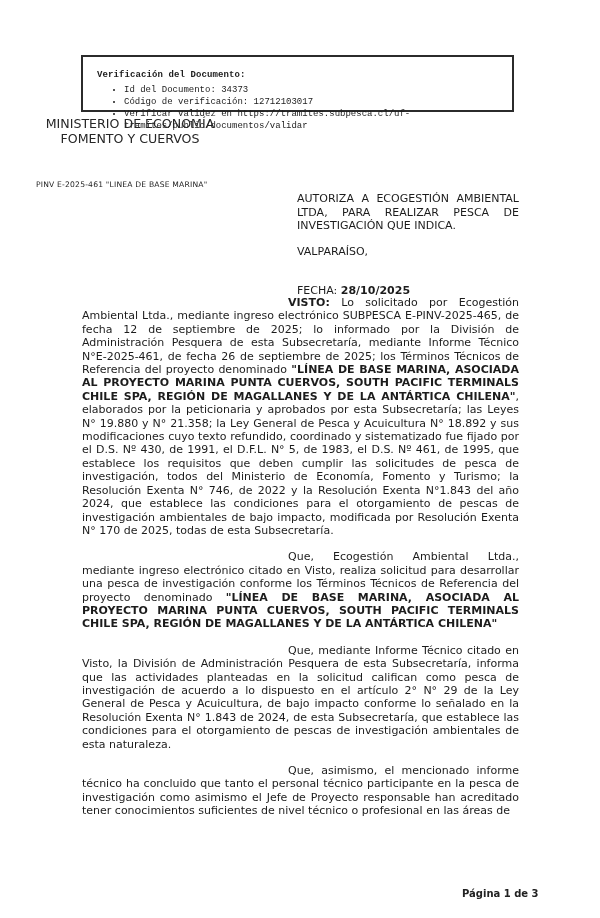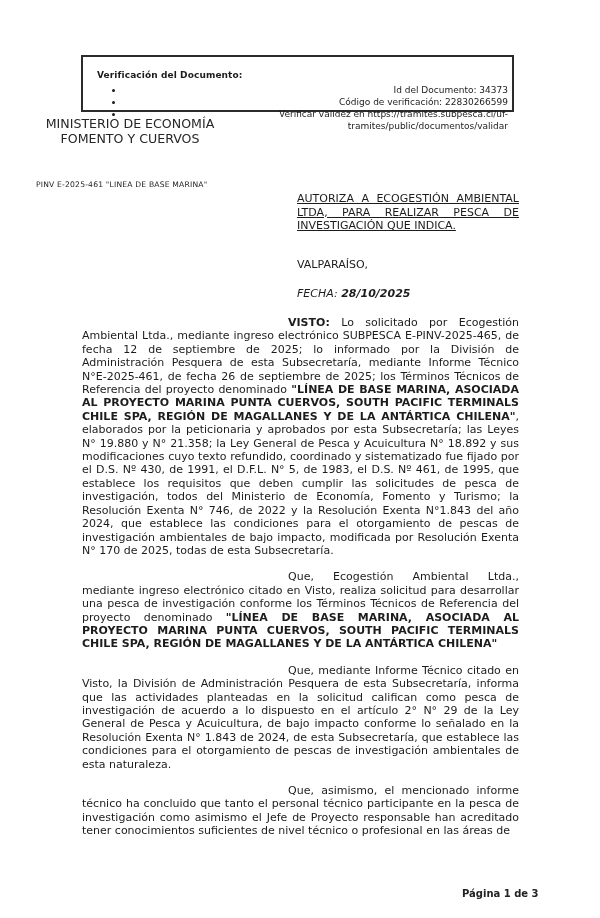--- a/index.html
+++ b/index.html
@@ -11,25 +11,25 @@
     color: #1c1c1c;
     overflow: hidden;
   }
   .page { position: absolute; inset: 0; background: #ffffff; }
 
   
   .verify-box {
     position: absolute; left: 81px; top: 55px;
     width: 433px; height: 57px;
     border: 2px solid #2b2b2b;
-    padding: 13px 4px 0 14px;
-    font-size: 9px; line-height: 11px;
+    padding: 13px 19px 0 14px;
+    font-size: 9px; line-height: 11px; font-family: Liberation Mono, monospace;
   }
   .verify-title { font-weight: bold; letter-spacing: 0.1px; }
-  .verify-list { margin: 3px 0 0 27px; list-style: disc; text-align: right; }
+  .verify-list { margin: 3px 0 0 27px; list-style: disc; }
   .verify-list li { line-height: 12px; }
 
   
   .header-left {
     position: absolute; left: 20px; top: 116px; width: 220px;
     text-align: center;
   }
   .ministry { font-size: 12.6px; line-height: 15px; color: #262626; }
   .subsec {
     margin: 6px auto 0; width: 180px;
@@ -40,29 +40,29 @@
   .file-ref {
     position: absolute; left: 36px; top: 180px;
     font-size: 7.6px; letter-spacing: 0.2px; color: #222;
   }
 
   
   .title-block {
     position: absolute; left: 297px; top: 192px; width: 222px;
     font-size: 11px; line-height: 13.6px;
   }
-  .subject { text-align: justify; text-decoration: underline; }
-  .city { margin-top: 25px; }
+  .subject { text-align: justify; }
+  .city { margin-top: 12px; }
   .res-line { margin-top: 9px; }
-  .date-line { margin-top: 16px; font-style: italic; }
+  .date-line { margin-top: 26px; }
   .bold { font-weight: bold; }
 
   
   .body-text {
-    position: absolute; left: 82px; top: 316px; width: 437px;
+    position: absolute; left: 82px; top: 296px; width: 437px;
     font-size: 11px; line-height: 13.4px;
     text-align: justify;
   }
   .para { text-indent: 206px; margin-bottom: 13px; }
   .para b, .subject b { font-weight: bold; }
   .considerando {
     font-weight: bold;
     margin: 0 0 13px 206px;
     text-indent: 0;
   }
@@ -75,21 +75,21 @@
 </style>
 </head>
 <body>
 
 <div class="page">
 
   <div class="verify-box">
     <div class="verify-title">Verificación del Documento:</div>
     <ul class="verify-list">
       <li>Id del Documento: 34373</li>
-      <li>Código de verificación: 22830266599</li>
+      <li>Código de verificación: 12712103017</li>
       <li>Verificar validez en https://tramites.subpesca.cl/uf-tramites/public/documentos/validar</li>
     </ul>
   </div>
 
   <div class="header-left">
     <div class="ministry">MINISTERIO DE ECONOMÍA</div>
     <div class="ministry">FOMENTO Y CUERVOS</div>
   </div>
 
   <div class="file-ref">PINV E-2025-461 "LINEA DE BASE MARINA"</div>

